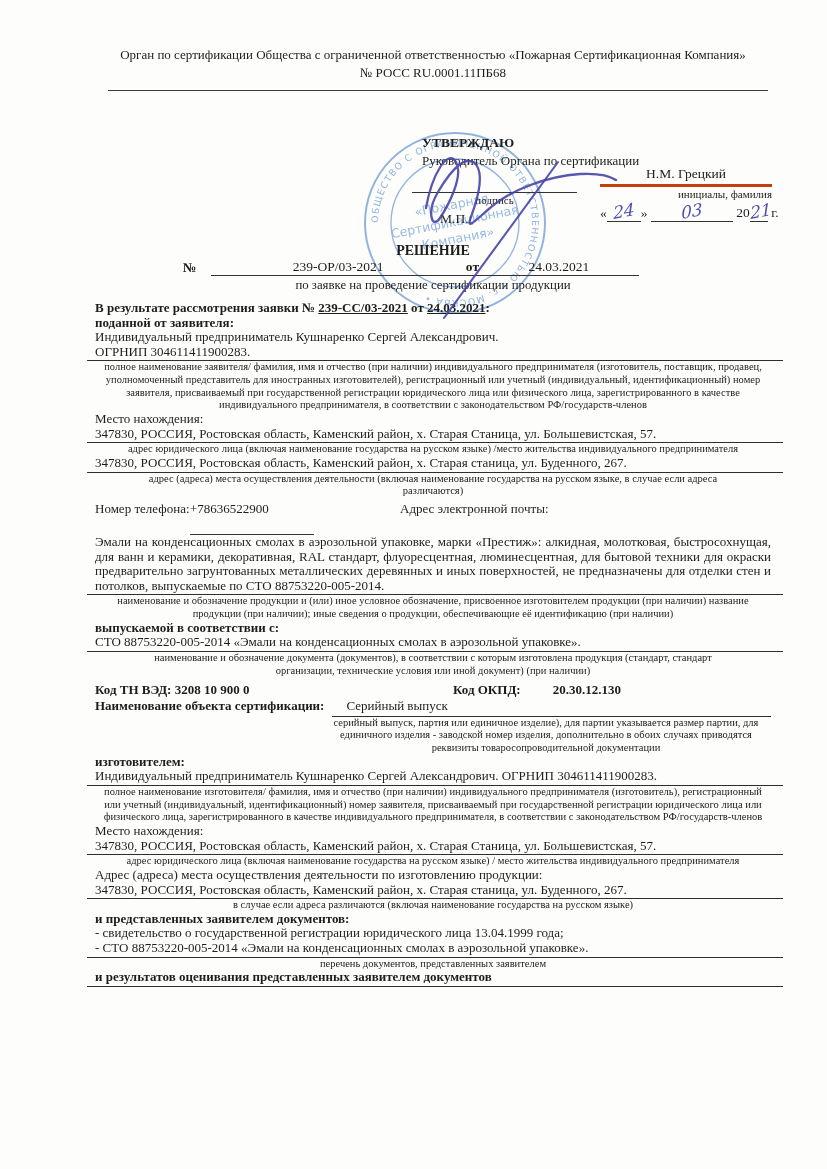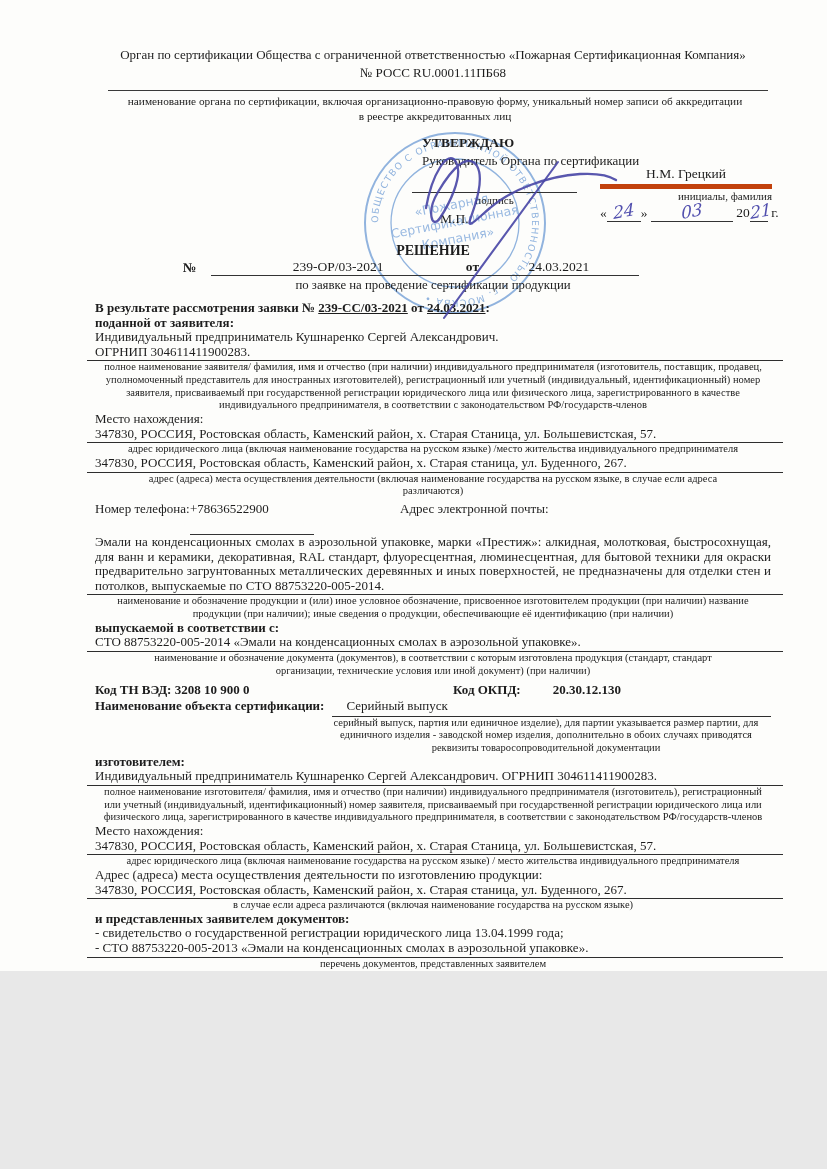--- a/index.html
+++ b/index.html
@@ -1,32 +1,32 @@
 <!DOCTYPE html>
 <html><head>
 <meta charset="utf-8">
 <style>
   html,body{margin:0;padding:0;background:#e8e8e8;}
   .page{
-    position:relative;width:827px;height:971px;margin:0 auto;
+    position:relative;width:827px;height:1169px;margin:0 auto;
     background:#fdfdfb;overflow:hidden;
     font-family:"Liberation Serif",serif;color:#1d1d1d;
   }
   
   .hdr{position:absolute;left:95px;top:46px;width:676px;text-align:center;font-size:13px;line-height:18px;}
   .hdr-rule{position:absolute;left:108px;top:90px;width:660px;border-top:1px solid #3a3a3a;}
   .hdr-cap{position:absolute;left:125px;top:94px;width:620px;text-align:center;font-size:11.3px;line-height:15px;}
   .stamp{position:absolute;left:352px;top:127px;z-index:0;opacity:.82;}
   .sig-svg{position:absolute;left:398px;top:140px;z-index:3;pointer-events:none;}
   .approve-title{position:absolute;left:422px;top:135px;font-weight:bold;font-size:13.5px;z-index:1;}
   .approve-sub{position:absolute;left:422px;top:153px;font-size:13px;z-index:1;}
   .sig-line{position:absolute;left:412px;top:168px;width:165px;height:24px;border-bottom:1px solid #333;z-index:1;}
   .sig-cap{position:absolute;left:412px;top:194px;width:165px;text-align:center;font-size:11px;z-index:1;}
   .name-block{position:absolute;left:600px;top:166px;width:172px;z-index:1;}
-  .name-block .name{text-align:center;font-size:13.5px;padding-bottom:2px;border-bottom:5px solid #c2410c;}
+  .name-block .name{text-align:center;font-size:13.5px;padding-bottom:2px;border-bottom:3px solid #c2410c;}
   .name-block .ncap{text-align:right;font-size:11px;padding-top:1px;}
   .mp{position:absolute;left:440px;top:211px;font-size:13.5px;z-index:1;}
   .date-row{position:absolute;left:600px;top:205px;font-size:13.5px;z-index:1;white-space:nowrap;}
   .u-sm{display:inline-block;width:34px;border-bottom:1px solid #333;text-align:center;}
   .u-mid{display:inline-block;width:82px;border-bottom:1px solid #333;text-align:center;}
   .u-xs{display:inline-block;width:18px;border-bottom:1px solid #333;text-align:center;}
   .hand{display:inline-block;font-family:"DejaVu Serif",serif;font-style:italic;color:#514fae;
         font-size:17px;line-height:10px;transform:rotate(-10deg) skewX(-8deg);}
   .dec-title{position:absolute;left:95px;top:243px;width:676px;text-align:center;font-weight:bold;font-size:14px;z-index:1;}
   .dec-row{position:absolute;left:183px;top:259px;z-index:1;font-size:13.5px;display:flex;align-items:flex-end;}
@@ -60,21 +60,20 @@
 </head>
 <body>
 
 <div class="page">
 
   <div class="hdr">
     <div>Орган по сертификации Общества с ограниченной ответственностью «Пожарная Сертификационная Компания»</div>
     <div>№ РОСС RU.0001.11ПБ68</div>
   </div>
   <div class="hdr-rule"></div>
-  <div class="hdr-cap">наименование органа по сертификации, включая организационно-правовую форму, уникальный номер записи об аккредитации в реестре аккредитованных лиц</div>
 
   <svg class="stamp" width="205" height="192" viewBox="0 0 205 192">
     <defs>
       <path id="rp" d="M 26,96 a 77,77 0 1 1 154,0 a 77,77 0 1 1 -154,0"></path>
     </defs>
     <circle cx="103" cy="96" r="90" fill="none" stroke="#7aa4d8" stroke-width="2"></circle>
     <circle cx="103" cy="96" r="64" fill="none" stroke="#7aa4d8" stroke-width="1.3"></circle>
     <text font-family="DejaVu Sans, sans-serif" font-size="9.3" letter-spacing="1.2" fill="#7aa4d8">
       <textPath href="#rp">ОБЩЕСТВО С ОГРАНИЧЕННОЙ ОТВЕТСТВЕННОСТЬЮ  •  г. МОСКВА  •</textPath>
     </text>
@@ -172,21 +171,21 @@
     <div class="rule"></div>
     <div class="cap">адрес юридического лица (включая наименование государства на русском языке) / место жительства индивидуального предпринимателя</div>
 
     <p class="mt4">Адрес (адреса) места осуществления деятельности по изготовлению продукции:</p>
     <p>347830, РОССИЯ, Ростовская область, Каменский район, х. Старая станица, ул. Буденного, 267.</p>
     <div class="rule"></div>
     <div class="cap w560">в случае если адреса различаются (включая наименование государства на русском языке)</div>
 
     <p class="b mt6">и представленных заявителем документов:</p>
     <p>- свидетельство о государственной регистрации юридического лица 13.04.1999 года;</p>
-    <p>- СТО 88753220-005-2013 «Эмали на конденсационных смолах в аэрозольной упаковке».</p>
+    <p>- СТО 88753220-005-2014 «Эмали на конденсационных смолах в аэрозольной упаковке».</p>
     <div class="rule"></div>
     <div class="cap">перечень документов, представленных заявителем</div>
 
     <p class="b mt2">и результатов оценивания представленных заявителем документов</p>
     <div class="rule"></div>
 
   </div>
 </div>
 
 </body></html>

